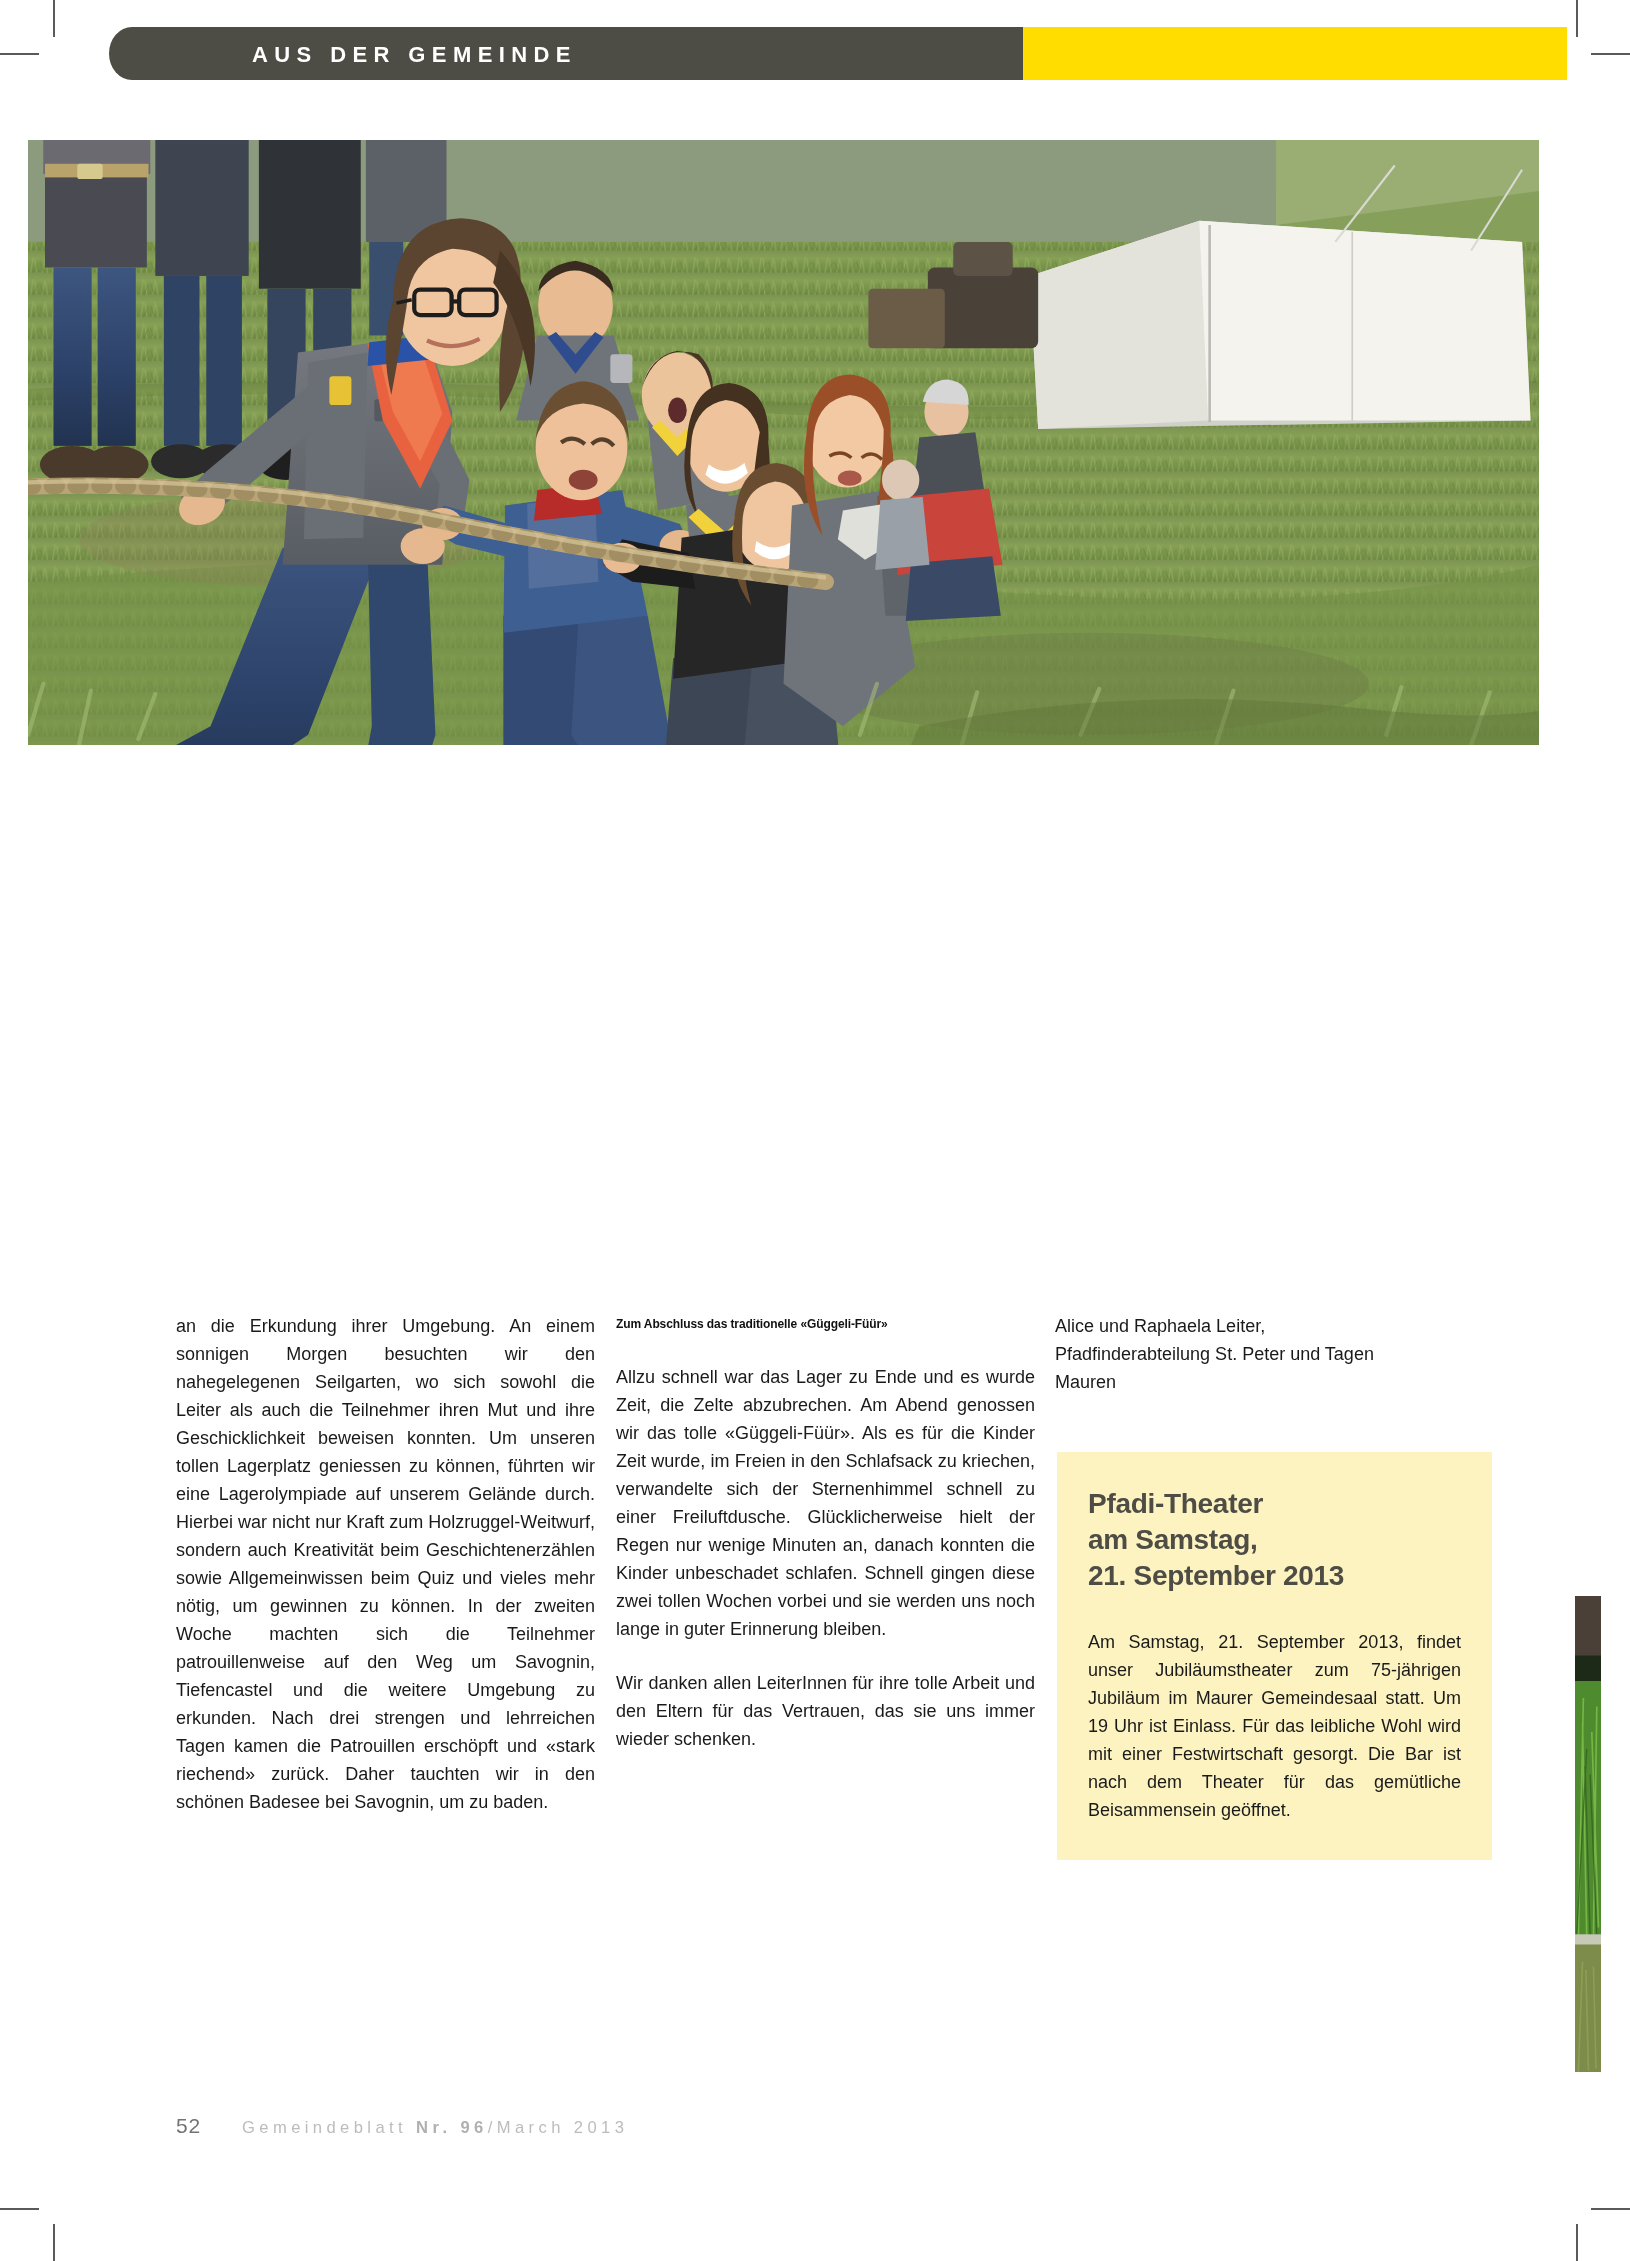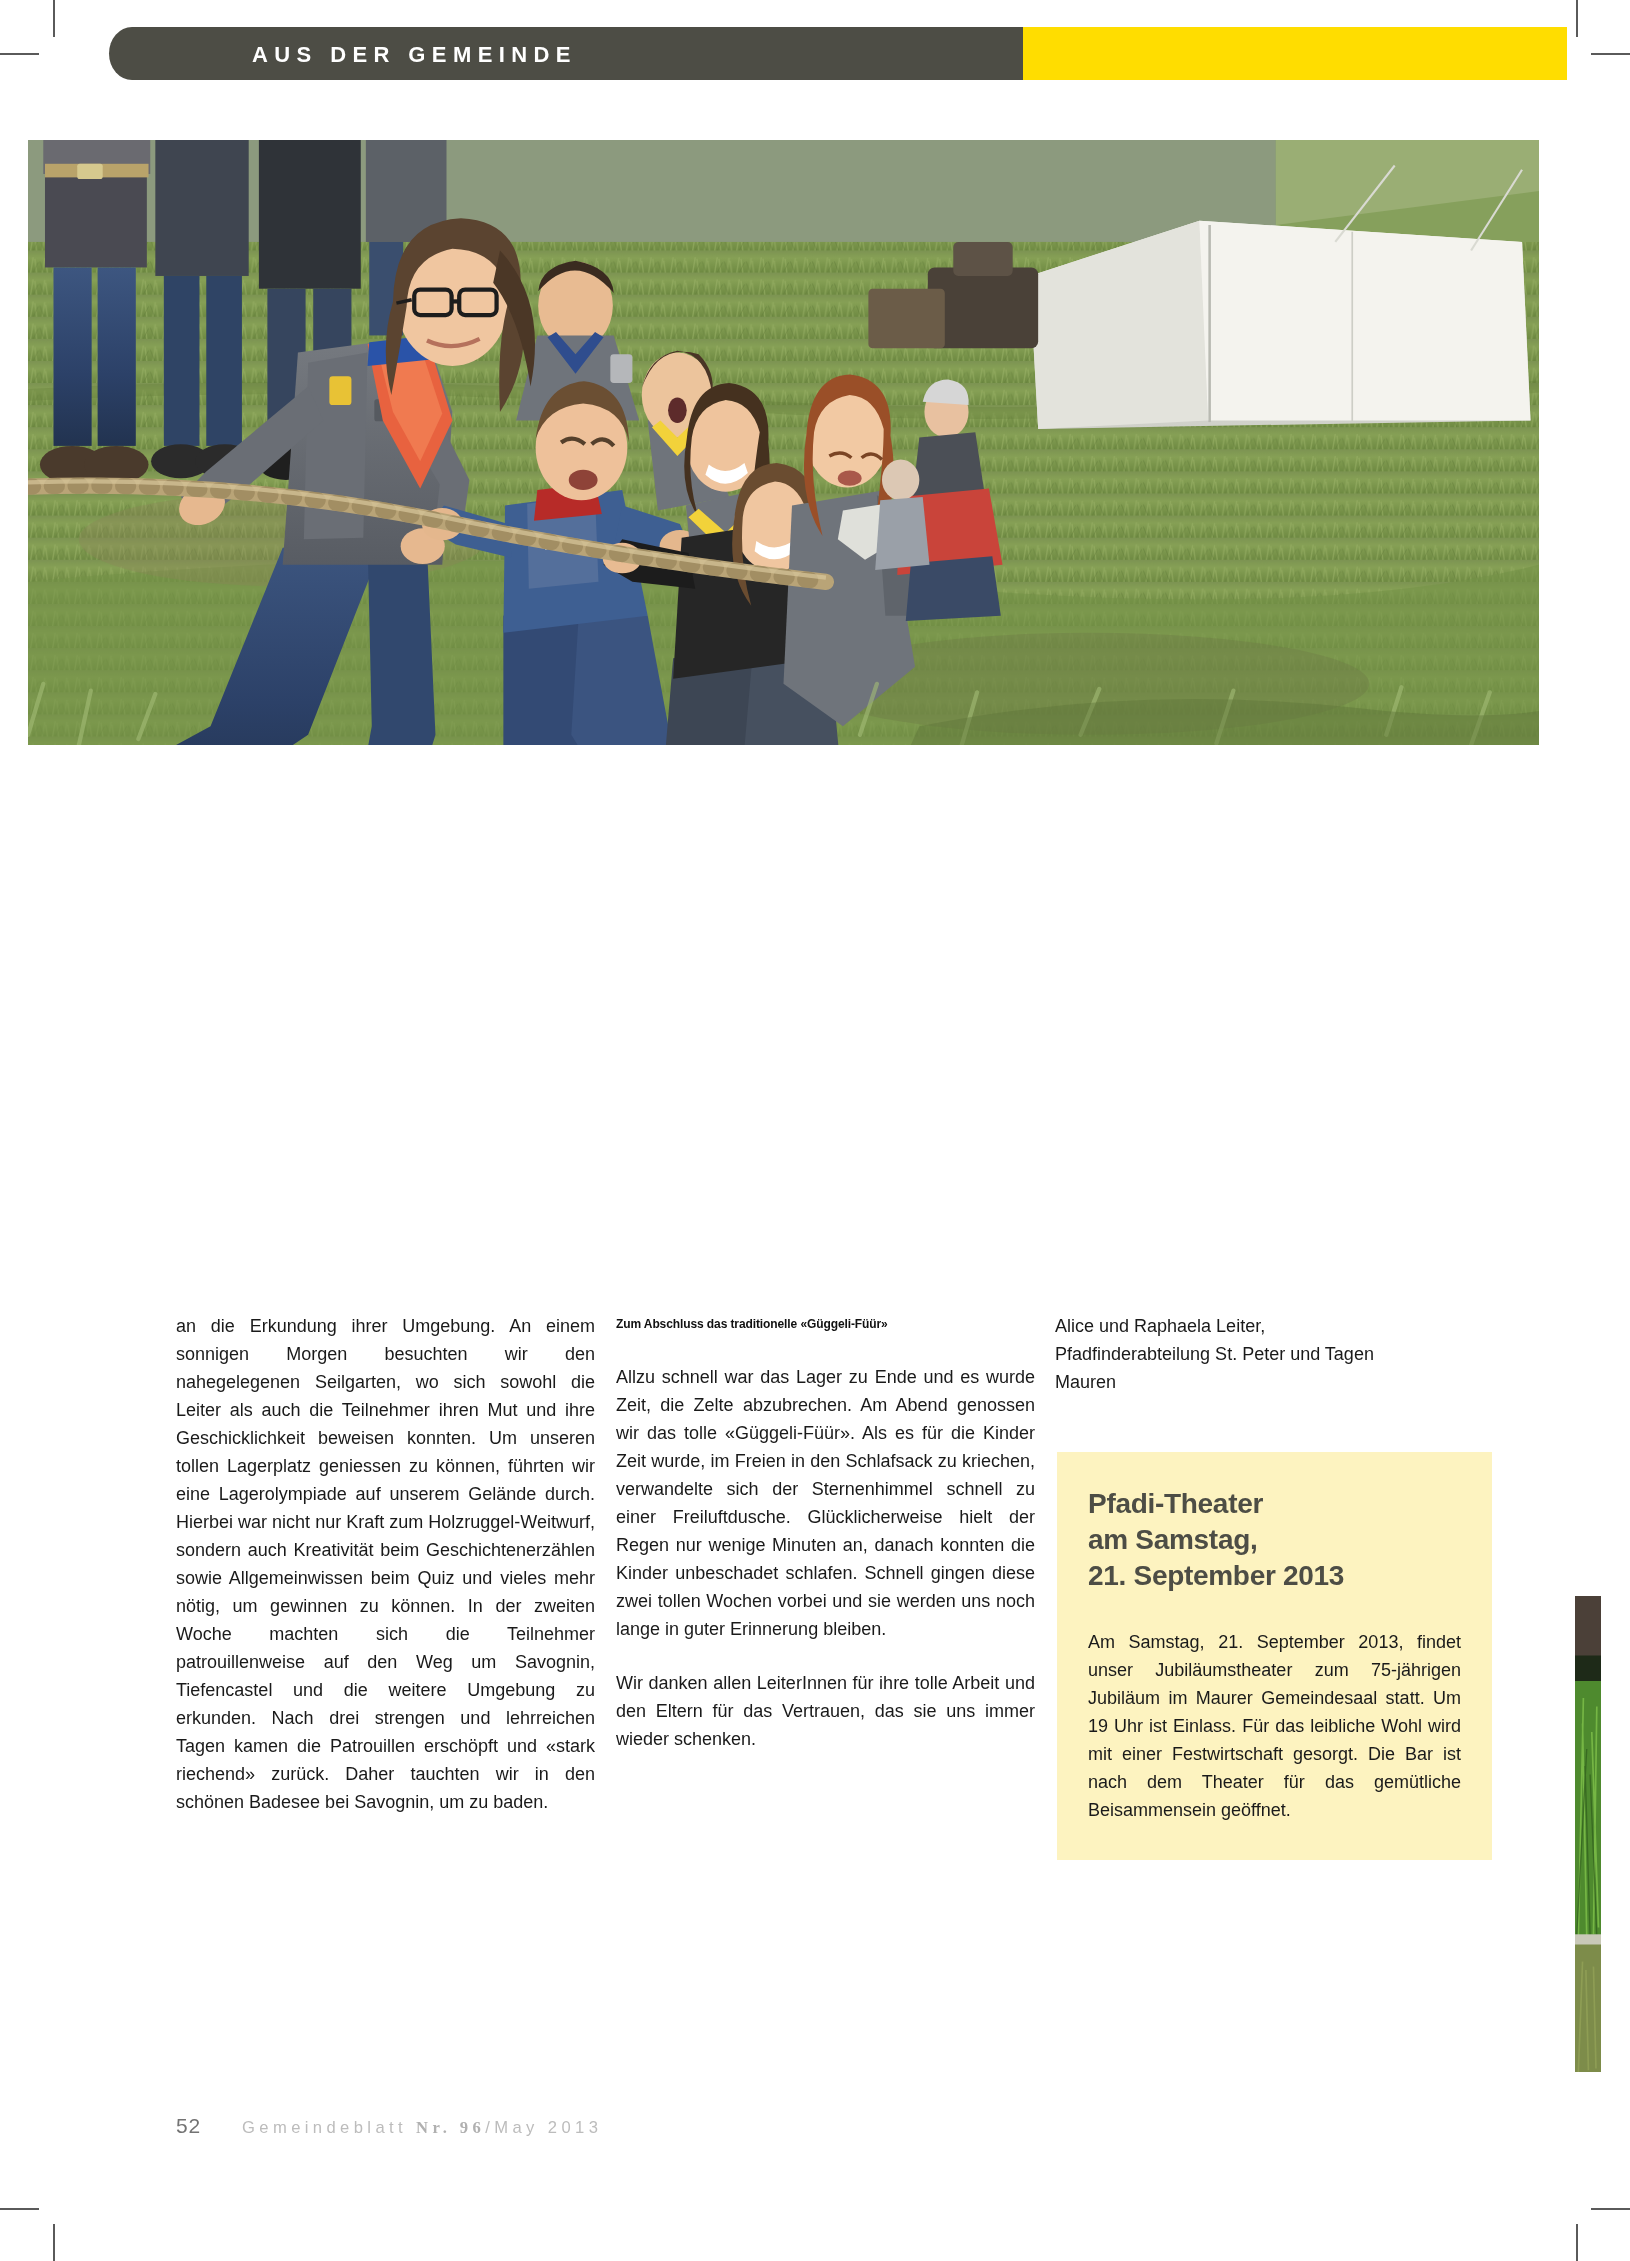--- a/index.html
+++ b/index.html
@@ -99,21 +99,21 @@
     position:absolute;left:176px;top:2114px;height:34px;
     display:flex;align-items:baseline;
     color:#b5b5b5;white-space:nowrap;
   }
   #footer-pagenum{
     font-size:21px;letter-spacing:0.8px;color:#737373;
   }
   #footer-text{
     margin-left:41px;font-size:16.6px;letter-spacing:4.4px;color:#bcbcbc;
   }
-  #footer-text .bold{font-weight:bold;color:#b0b0b0;font-family:Liberation Serif, serif;}
+  #footer-text .bold{font-weight:bold;color:#b0b0b0;}
 </style>
 </head>
 <body>
 
 <div class="cropmark cm-v" style="left:53px;top:0;height:37px;"></div>
 <div class="cropmark cm-h" style="left:0;top:53px;width:39px;"></div>
 <div class="cropmark cm-v" style="left:1576px;top:0;height:37px;"></div>
 <div class="cropmark cm-h" style="left:1591px;top:53px;width:39px;"></div>
 <div class="cropmark cm-h" style="left:0;top:2208px;width:39px;"></div>
 <div class="cropmark cm-v" style="left:53px;top:2224px;height:37px;"></div>
@@ -387,17 +387,17 @@
 
   <div id="sidebar-box">
     <div id="sidebar-title">Pfadi-Theater
 am Samstag,
 21. September 2013</div>
     <p>Am Samstag, 21. September 2013, findet unser Jubiläumstheater zum 75-jährigen Jubiläum im Maurer Gemeindesaal statt. Um 19 Uhr ist Einlass. Für das leibliche Wohl wird mit einer Festwirtschaft gesorgt. Die Bar ist nach dem Theater für das gemütliche Beisammensein geöffnet.</p>
   </div>
 
   <div id="footer">
     <span id="footer-pagenum">52</span>
-    <span id="footer-text"><span>Gemeindeblatt </span><span class="bold">Nr. 96</span><span>/May 2013</span></span>
+    <span id="footer-text"><span>Gemeindeblatt </span><span class="bold">Nr. 96</span><span>/March 2013</span></span>
   </div>
 
 </div>
 
 
 </body></html>

